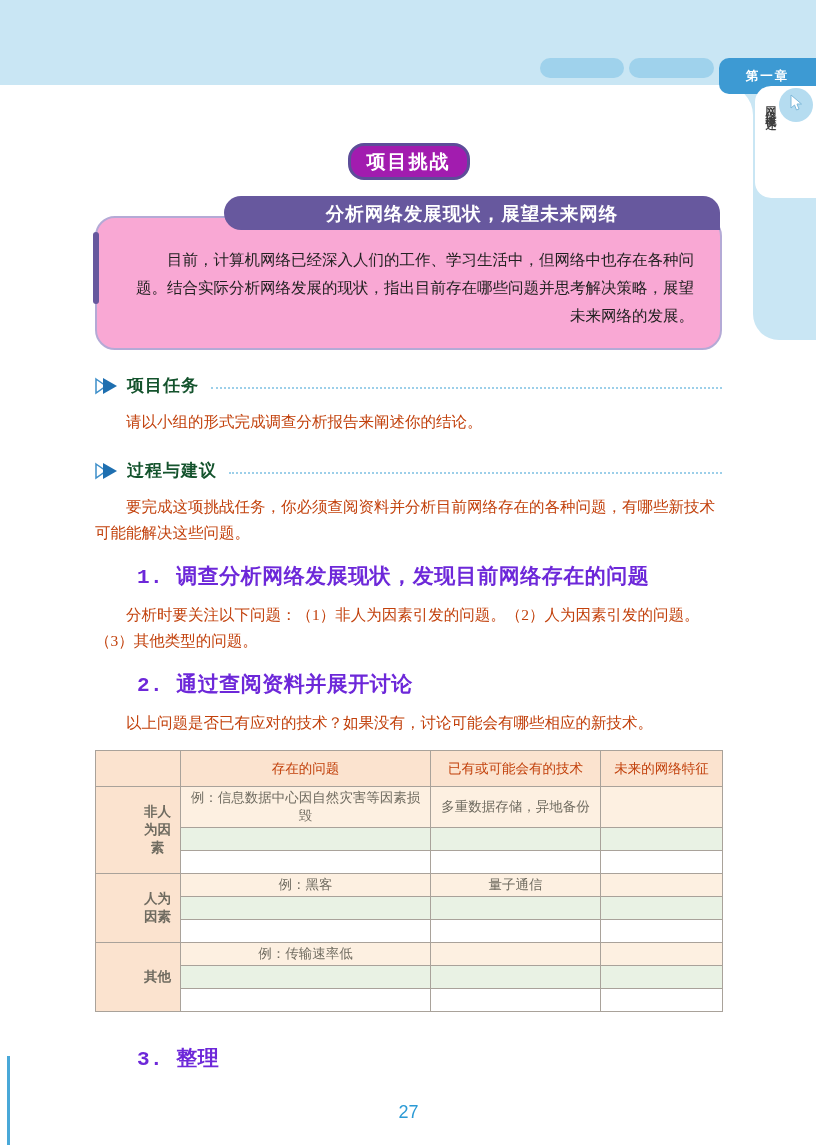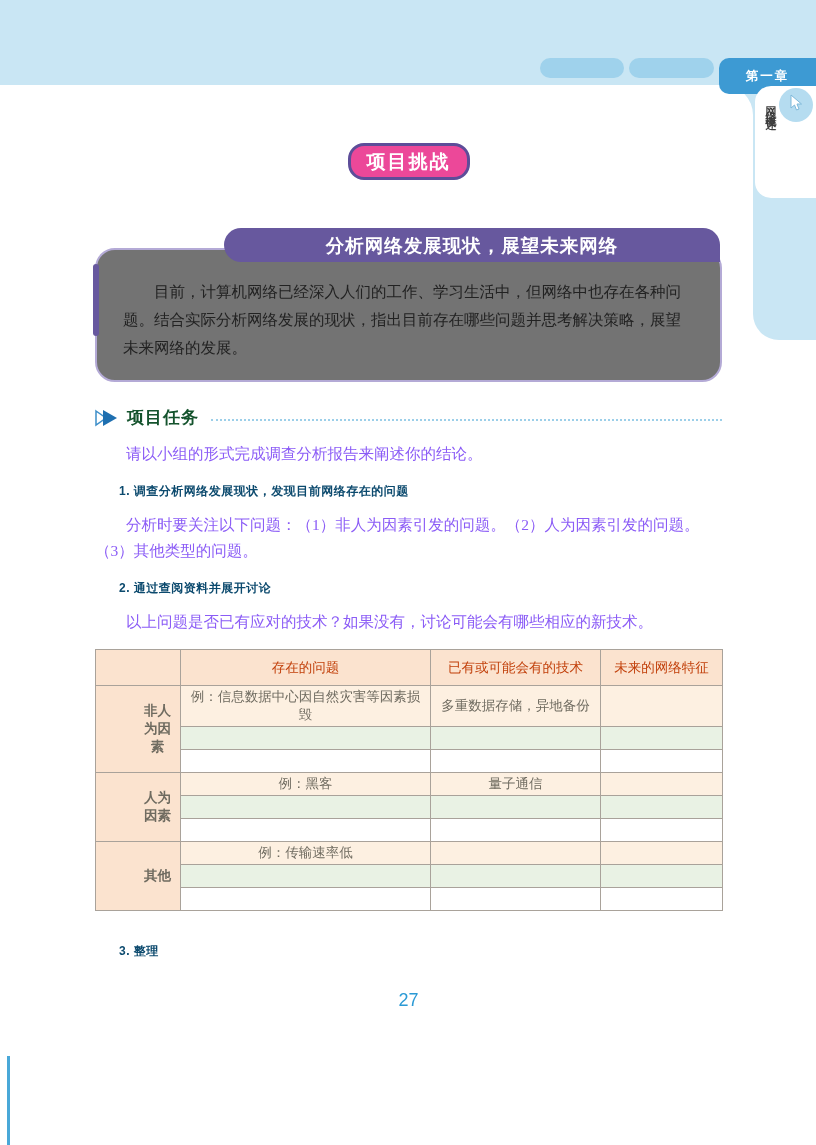--- a/index.html
+++ b/index.html
@@ -42,54 +42,54 @@
   .v-title {
     position:absolute; left:8px; top:12px;
     writing-mode:vertical-rl; text-orientation:upright;
     font-family:"Liberation Sans",sans-serif; font-size:11px; color:#3c3c3c;
     letter-spacing:4px; font-weight:bold;
   }
   
   .badge-wrap { display:flex; justify-content:center; margin-top:58px; }
   .badge {
     min-width:104px; height:37px; padding:0 16px;
-    background:#ec4899; border:3px solid #5d4d99; border-radius:16px;
+    background:#a21caf; border:3px solid #5d4d99; border-radius:16px;
     color:#ffffff; font-family:"Liberation Sans",sans-serif; font-size:19px; font-weight:bold;
     letter-spacing:2px; display:flex; align-items:center; justify-content:center;
   }
   
-  .challenge { position:relative; margin-top:48px; }
+  .challenge { position:relative; margin-top:16px;text-align:right; }
   .banner {
     position:relative; z-index:2; margin-left:auto; margin-right:2px; width:496px; height:34px;
     background:#67589e; border-radius:17px 17px 0 17px;
     color:#ffffff; font-family:"Liberation Sans",sans-serif; font-size:18.5px; font-weight:bold;
     letter-spacing:1px; display:flex; align-items:center; justify-content:center;
   }
   .challenge-box {
     position:relative; z-index:1; margin-top:-14px;
-    background:#737373; border:2.5px solid #b4aad6; border-radius:20px;
+    background:#f9a8d4; border:2.5px solid #b4aad6; border-radius:20px;
     padding:28px 26px 18px 26px;
   }
   .challenge-box::before {
     content:""; position:absolute; left:-4px; top:14px; width:6px; height:72px;
     background:#67589e; border-radius:4px;
   }
   .challenge-box p { font-size:15.5px; line-height:28px; text-indent:2em; color:#222; }
   
   .sec-head { display:flex; align-items:center; margin-top:24px; }
   .sec-head .ticon { display:flex; margin-right:7px; }
   .sec-head .label {
     font-family:"Liberation Sans",sans-serif; font-size:17px; font-weight:bold; color:#14532d;
     letter-spacing:1px;
   }
   .lead { flex:1; align-self:center; margin-left:12px; border-bottom:2px dotted #9ccfe9; height:2px; transform:translateY(2px); }
-  .para { font-size:15.5px; line-height:26px; text-indent:2em; margin-top:12px; color:#8b5cf6; }
+  .para { font-size:15.5px; line-height:26px; text-indent:2em; margin-top:12px; color:#c2410c; }
   .sub-head {
-    font-family:Liberation Sans, sans-serif; font-size:12px; font-weight:bold;
-    color:#0c4a6e; text-indent:2em; margin-top:16px; letter-spacing:0.5px;
+    font-family:Liberation Mono, monospace; font-size:21px; font-weight:bold;
+    color:#6d28d9; text-indent:2em; margin-top:16px; letter-spacing:0.5px;
   }
   
   table.survey { border-collapse:collapse; table-layout:fixed; width:627px; margin-top:14px; }
   table.survey col.c0 { width:85px; } table.survey col.c1 { width:250px; }
   table.survey col.c2 { width:170px; } table.survey col.c3 { width:122px; }
   table.survey th, table.survey td {
     border:1px solid #a9a29a; font-size:13.5px; text-align:center; vertical-align:middle;
     padding:2px 5px; overflow:hidden;
   }
   table.survey th { background:#fbe3cf; height:36px; font-weight:normal; color:#c2410c; }
@@ -149,20 +149,31 @@
         <svg width="25" height="18" viewBox="0 0 25 18">
           <polygon points="1,2 11,9 1,16" fill="#ffffff" stroke="#3d8ec9" stroke-width="1.5"></polygon>
           <polygon points="8,1 22,9 8,17" fill="#1e6fb0"></polygon>
         </svg>
       </span>
       <span class="label">项目任务</span>
       <span class="lead"></span>
     </div>
     <p class="para">请以小组的形式完成调查分析报告来阐述你的结论。</p>
 
+    <div class="sec-head">
+      <span class="ticon">
+        <svg width="25" height="18" viewBox="0 0 25 18">
+          <polygon points="1,2 11,9 1,16" fill="#ffffff" stroke="#3d8ec9" stroke-width="1.5"></polygon>
+          <polygon points="8,1 22,9 8,17" fill="#1e6fb0"></polygon>
+        </svg>
+      </span>
+      <span class="label">过程与建议</span>
+      <span class="lead"></span>
+    </div>
+    <p class="para">要完成这项挑战任务，你必须查阅资料并分析目前网络存在的各种问题，有哪些新技术可能能解决这些问题。</p>
 
     <div class="sub-head">1. 调查分析网络发展现状，发现目前网络存在的问题</div>
     <p class="para">分析时要关注以下问题：（1）非人为因素引发的问题。（2）人为因素引发的问题。（3）其他类型的问题。</p>
 
     <div class="sub-head">2. 通过查阅资料并展开讨论</div>
     <p class="para">以上问题是否已有应对的技术？如果没有，讨论可能会有哪些相应的新技术。</p>
 
     <table class="survey">
       <colgroup>
           <col class="c0">

